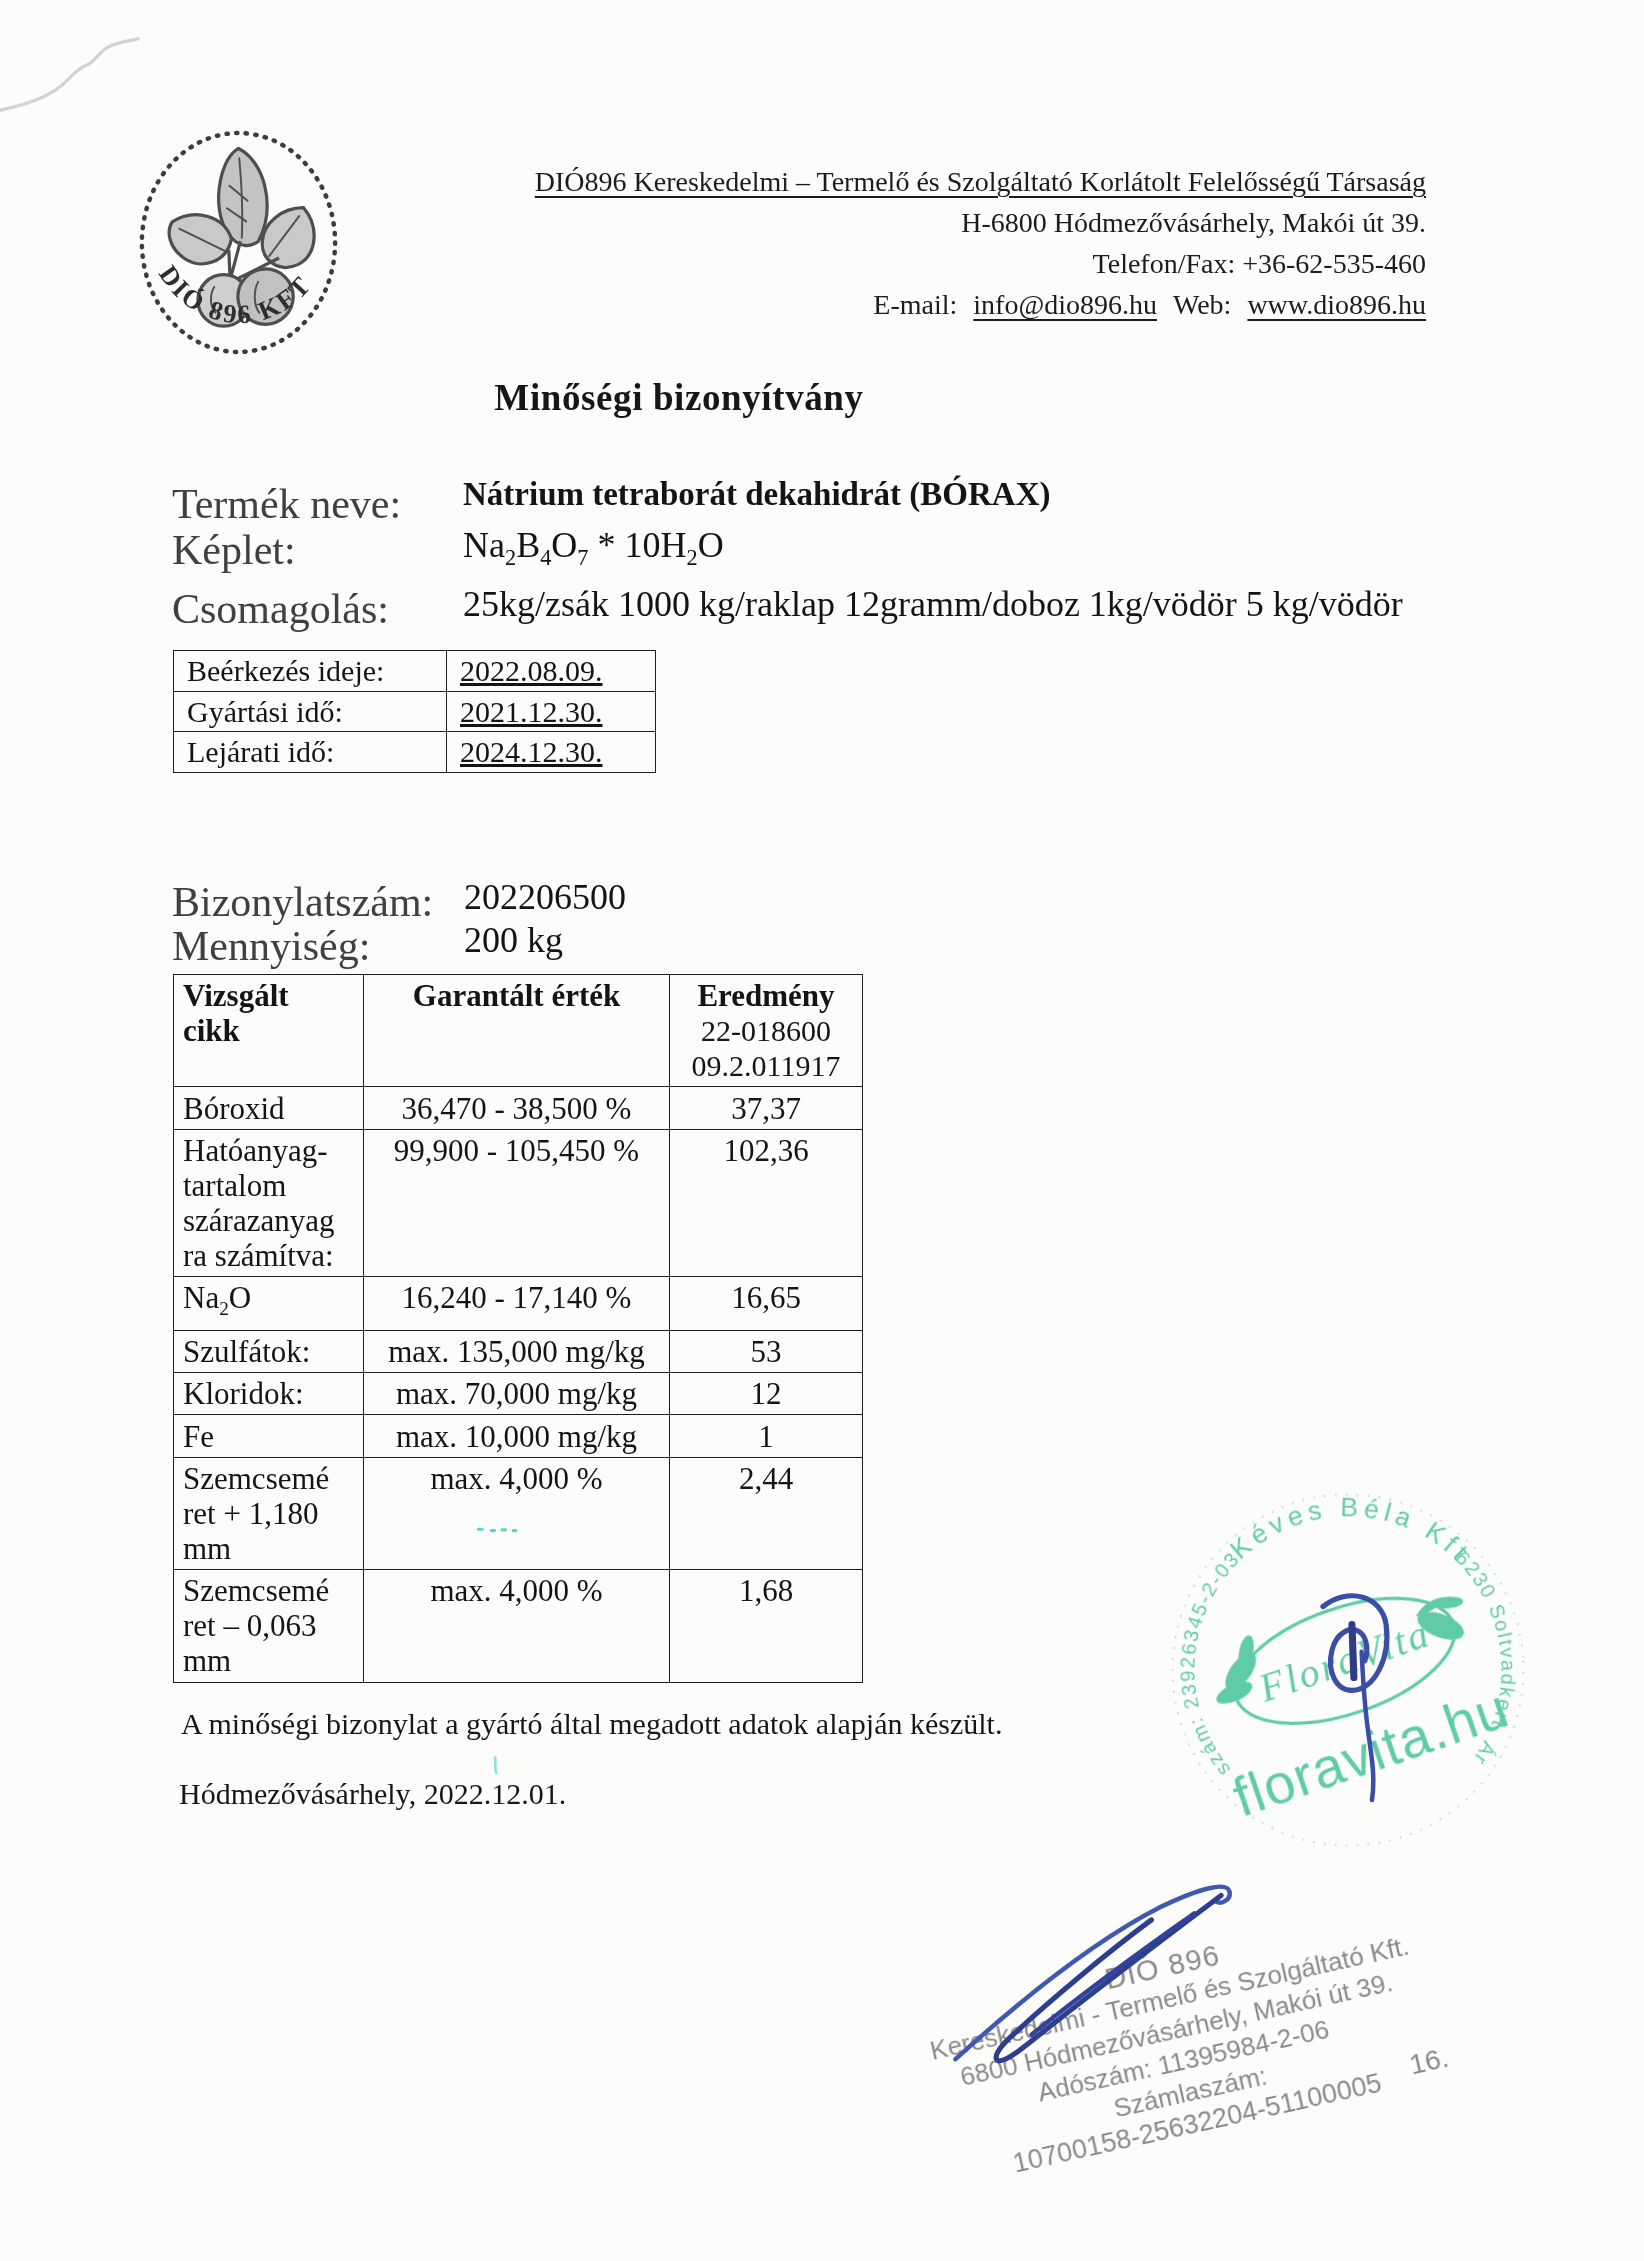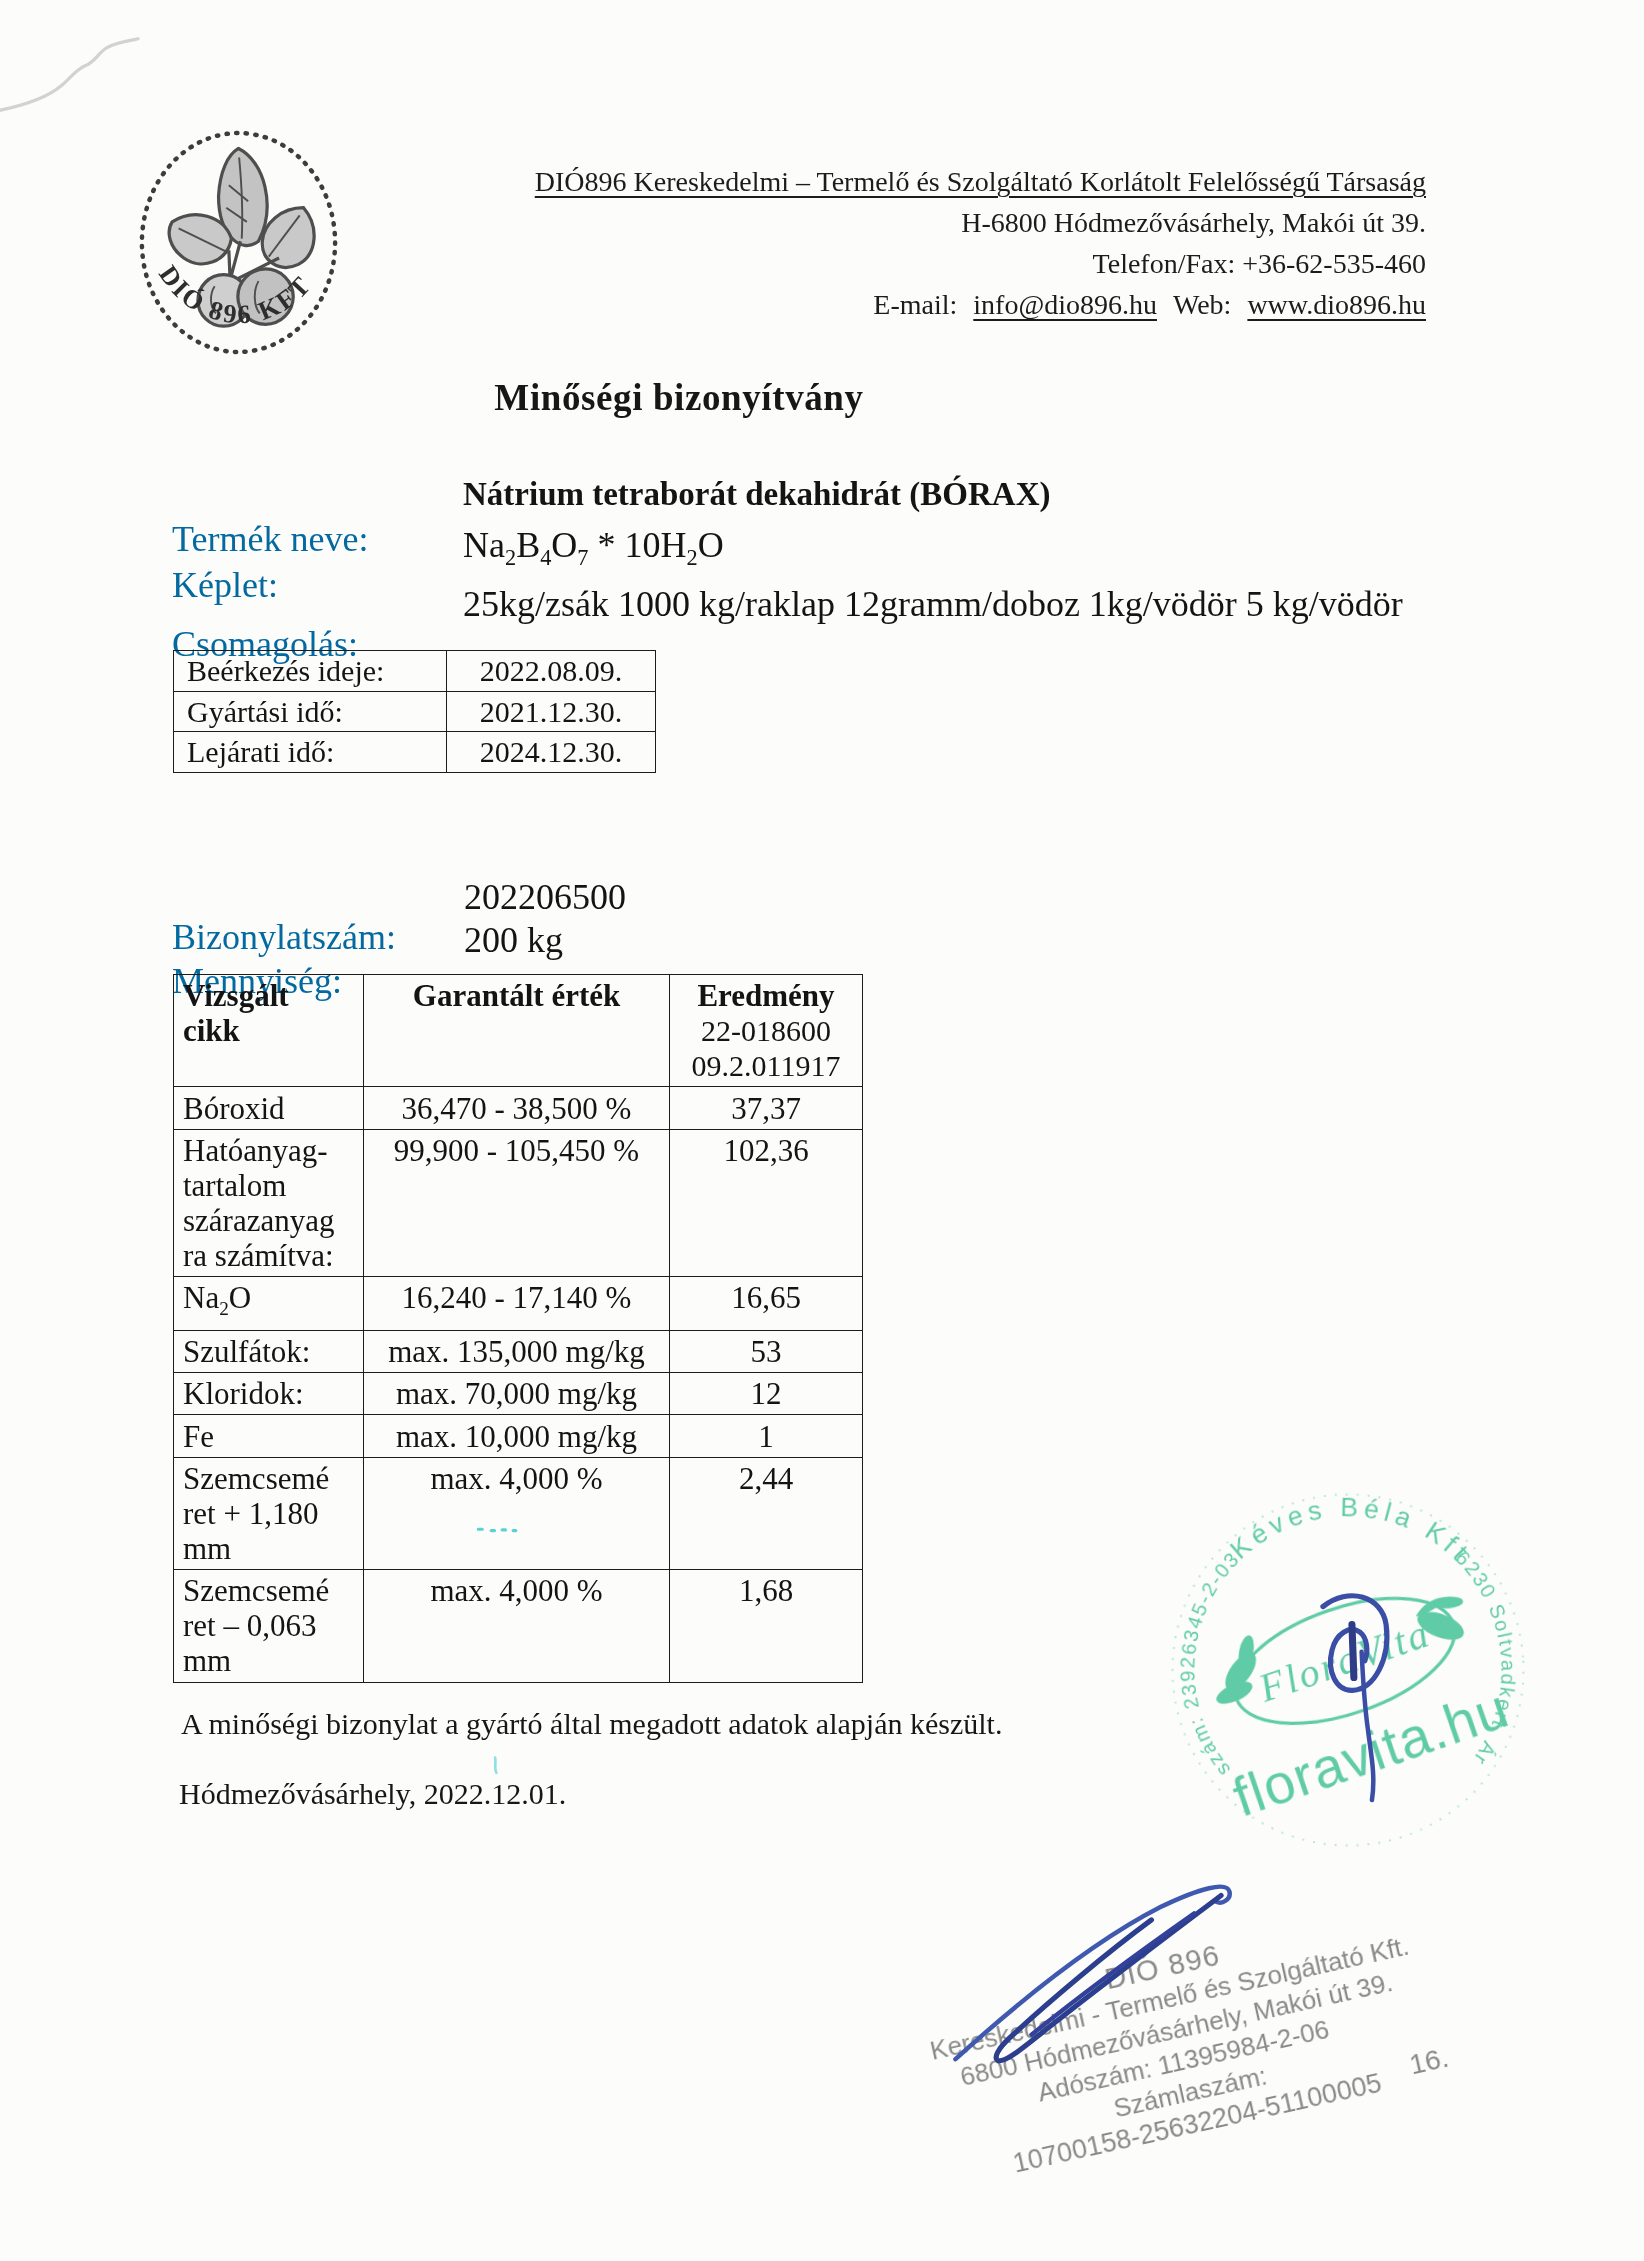--- a/index.html
+++ b/index.html
@@ -14,33 +14,33 @@
   .header{left:322px;top:161px;width:1104px;text-align:right;
           font-size:28px;line-height:41px;color:#1c1c1c;}
   .header .u{text-decoration:underline;text-underline-offset:4.5px;text-decoration-thickness:1.6px;}
   .header .gap{margin-left:9px;}
 
   
   .title{left:173px;top:376px;width:1012px;text-align:center;
          font-size:37px;font-weight:bold;letter-spacing:0.6px;}
 
   
-  .lab{font-size:36px;color:#0369a1;margin-top:38px;}
+  .lab{font-size:42px;color:#404040;}
   .val{font-size:36px;color:#141414;}
   .bold{font-weight:bold;}
   sub{font-size:0.62em;}
 
   
   table{border-collapse:collapse;background:transparent;}
   td,th{border:1.9px solid #1c1c1c;vertical-align:top;color:#141414;}
 
   .dates{left:173px;top:650px;width:428px;table-layout:fixed;}
   .dates td{font-size:30px;line-height:37px;padding:1.3px 13px;}
   .dates td:first-child{width:246px;}
-  .dates td:nth-child(2){width:182px;text-align:center;}
+  .dates td:nth-child(2){width:182px;text-decoration:underline;}
 
   .main{left:173px;top:974px;width:690px;table-layout:fixed;padding-left:36px;}
   .main th,.main td{font-size:31px;line-height:35px;padding:3.2px 9px;}
   .main th{font-weight:bold;text-align:left;}
   .main th:nth-child(2),.main th:nth-child(3){text-align:center;}
   .main td:nth-child(2),.main td:nth-child(3){text-align:center;}
   .main col.c1{width:190px;}.main col.c2{width:306px;}.main col.c3{width:193px;}
   .main .subhead{font-weight:normal;font-size:30px;line-height:35px;}
 
   

